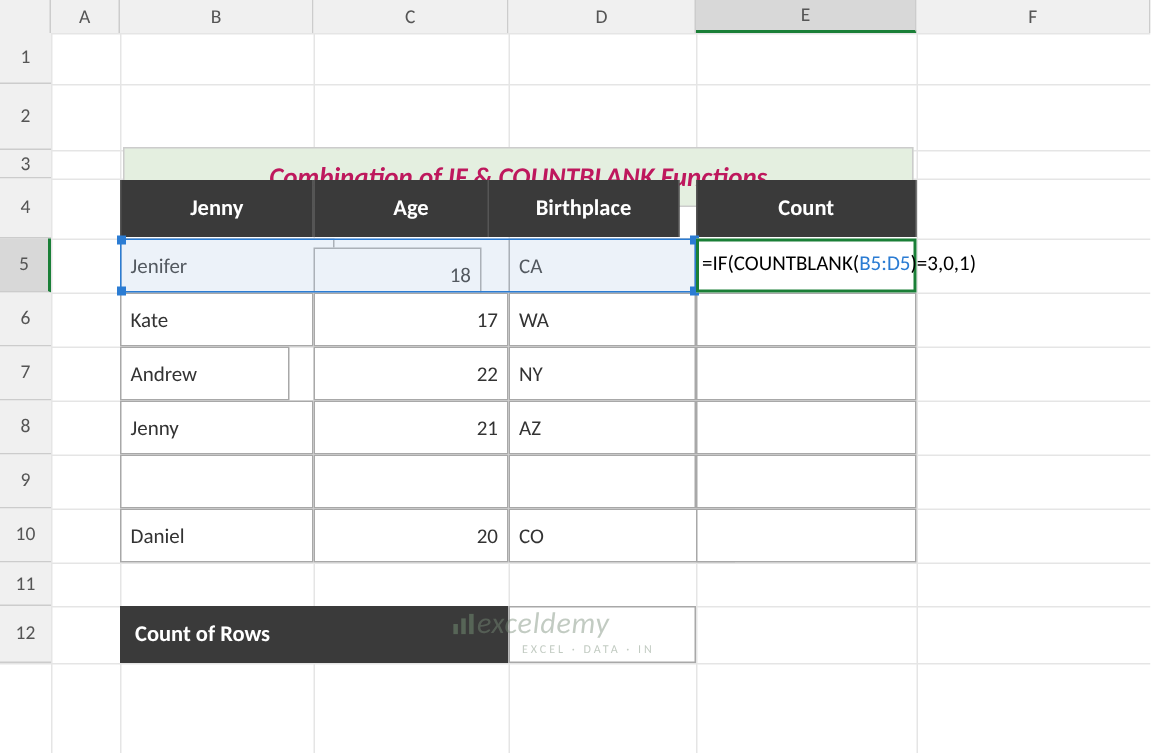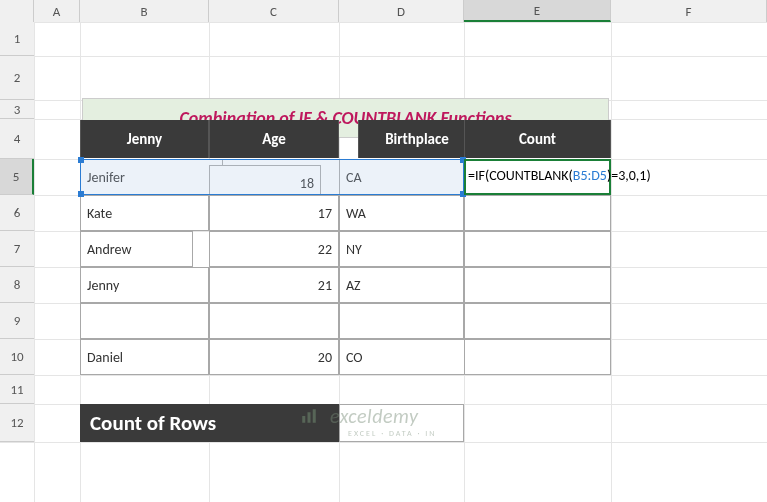--- a/index.html
+++ b/index.html
@@ -104,35 +104,35 @@
 .formula .fn { color: #000; }
 .formula .ref { color: #2b7cd3; }
 .active-colhdr { background: #d8d8d8 !important; border-bottom: 2px solid #1a7f37; }
 .active-rowhdr { background: #d8d8d8 !important; border-right: 2px solid #1a7f37; }
 
 .count-label {
   position: absolute;
   left: 80px; top: 404px; width: 259px; height: 38px;
   background: #3a3a3a; color: #fff; font-weight: bold;
   display: flex; align-items: center; padding-left: 10px;
-  font-size: 21px;
+  font-size: 15px;
   text-align: center;
 }
 .count-val {
   position: absolute;
   left: 339px; top: 404px; width: 125px; height: 38px;
   background: #fff; border: 1px solid #a8a8a8;
 }
 
 .watermark {
   position: absolute;
   left: 300px; top: 404px;
   font-size: 20px; font-style: italic;
   color: rgba(120,140,120,0.45);
-  display: flex; align-items: center; gap: 12px;
+  display: flex; align-items: center; gap: 0;
   z-index: 20;
   pointer-events: none;
   letter-spacing: 0.5px;
 }
 .watermark-sub {
   position: absolute;
   left: 348px; top: 428px;
   font-size: 8px;
   color: rgba(120,140,120,0.45);
   letter-spacing: 2px;
@@ -187,21 +187,21 @@
   <div class="rowhdr" style="top:267px;height:36px">8</div>
   <div class="rowhdr" style="top:303px;height:36px">9</div>
   <div class="rowhdr" style="top:339px;height:36px">10</div>
   <div class="rowhdr" style="top:375px;height:29px">11</div>
   <div class="rowhdr" style="top:404px;height:38px">12</div>
 
   <div class="title-cell">Combination of IF &amp; COUNTBLANK Functions</div>
 
   <div class="tbl-header" style="left:80px;top:120px;width:129px">Jenny</div>
   <div class="tbl-header" style="left:209px;top:120px;width:130px">Age</div>
-  <div class="tbl-header" style="left:358px;top:120px;width:118px">Birthplace</div>
+  <div class="tbl-header" style="left:325px;top:120px;width:128px">Birthplace</div>
   <div class="tbl-header" style="left:464px;top:120px;width:147px">Count</div>
 
   <div class="data-cell" style="left:80px;top:159px;width:143px">Jenifer</div>
   <div class="data-cell right" style="left:209px;top:165px;width:112px">18</div>
   <div class="data-cell" style="left:339px;top:159px;width:125px">CA</div>
 
   <div class="data-cell" style="left:80px;top:195px;width:129px">Kate</div>
   <div class="data-cell right" style="left:209px;top:195px;width:130px">17</div>
   <div class="data-cell" style="left:339px;top:195px;width:125px">WA</div>
   <div class="data-cell" style="left:464px;top:195px;width:147px"></div>

